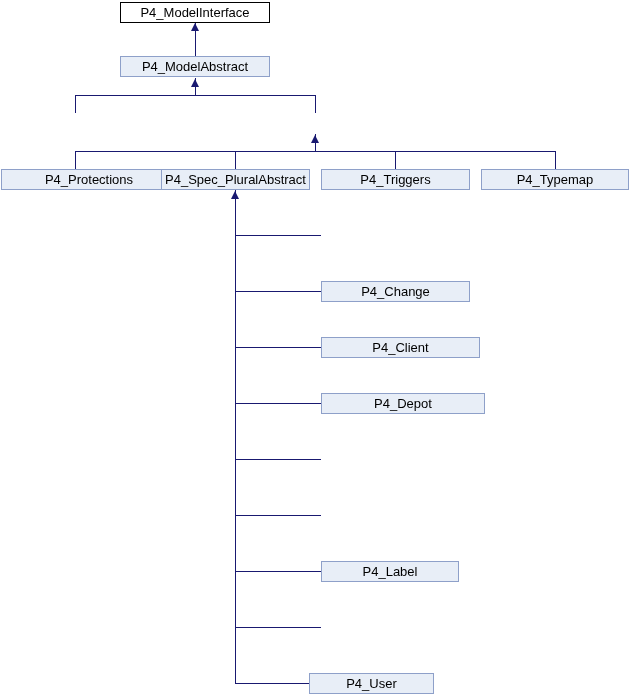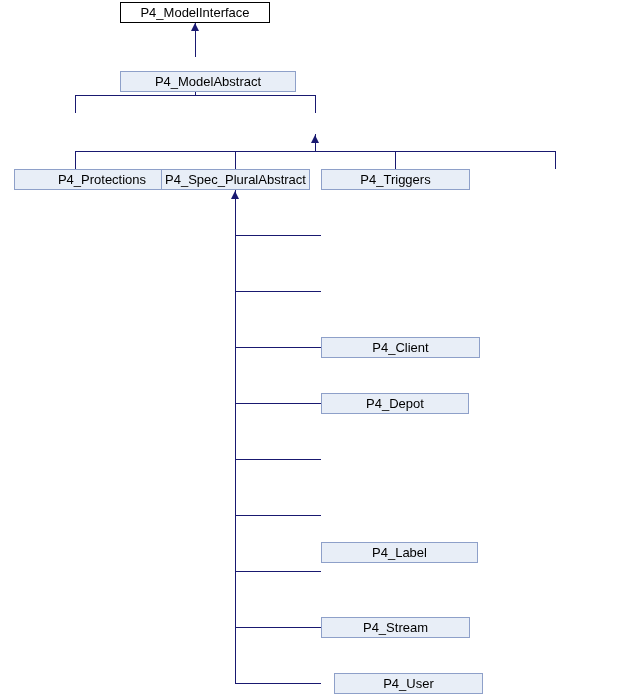--- a/index.html
+++ b/index.html
@@ -72,38 +72,39 @@
   <div class="el" style="left:235px;top:347px;width:86px;height:1px"></div>
   <div class="el" style="left:235px;top:403px;width:86px;height:1px"></div>
   <div class="el" style="left:235px;top:459px;width:86px;height:1px"></div>
   <div class="el" style="left:235px;top:515px;width:86px;height:1px"></div>
   <div class="el" style="left:235px;top:571px;width:86px;height:1px"></div>
   <div class="el" style="left:235px;top:627px;width:86px;height:1px"></div>
   <div class="el" style="left:235px;top:683px;width:86px;height:1px"></div>
 
   <div class="node root" style="left:120px;top:2px;width:150px">P4_ModelInterface</div>
 
-  <div class="node" style="left:120px;top:71px;width:176px">P4_ModelAbstract</div>
+  <div class="node" style="left:120px;top:56px;width:150px">P4_ModelAbstract</div>
 
 
 
-  <div class="node" style="left:14px;top:169px;width:176px">P4_Protections</div>
+  <div class="node" style="left:1px;top:169px;width:176px">P4_Protections</div>
 
   <div class="node" style="left:161px;top:169px;width:149px">P4_Spec_PluralAbstract</div>
 
   <div class="node" style="left:321px;top:169px;width:149px">P4_Triggers</div>
 
+  <div class="node" style="left:481px;top:169px;width:148px">P4_Typemap</div>
+
+
+  <div class="node" style="left:321px;top:281px;width:149px">P4_Change</div>
+
+  <div class="node" style="left:321px;top:337px;width:159px">P4_Client</div>
+
+  <div class="node" style="left:321px;top:393px;width:164px">P4_Depot</div>
 
 
 
-  <div class="node" style="left:321px;top:337px;width:159px">P4_Client</div>
-
-  <div class="node" style="left:321px;top:393px;width:148px">P4_Depot</div>
+  <div class="node" style="left:321px;top:561px;width:138px">P4_Label</div>
 
 
-
-  <div class="node" style="left:321px;top:542px;width:157px">P4_Label</div>
-
-  <div class="node" style="left:321px;top:617px;width:149px">P4_Stream</div>
-
-  <div class="node" style="left:334px;top:673px;width:149px">P4_User</div>
+  <div class="node" style="left:309px;top:673px;width:125px">P4_User</div>
 
 </div>
 
 </body></html>

